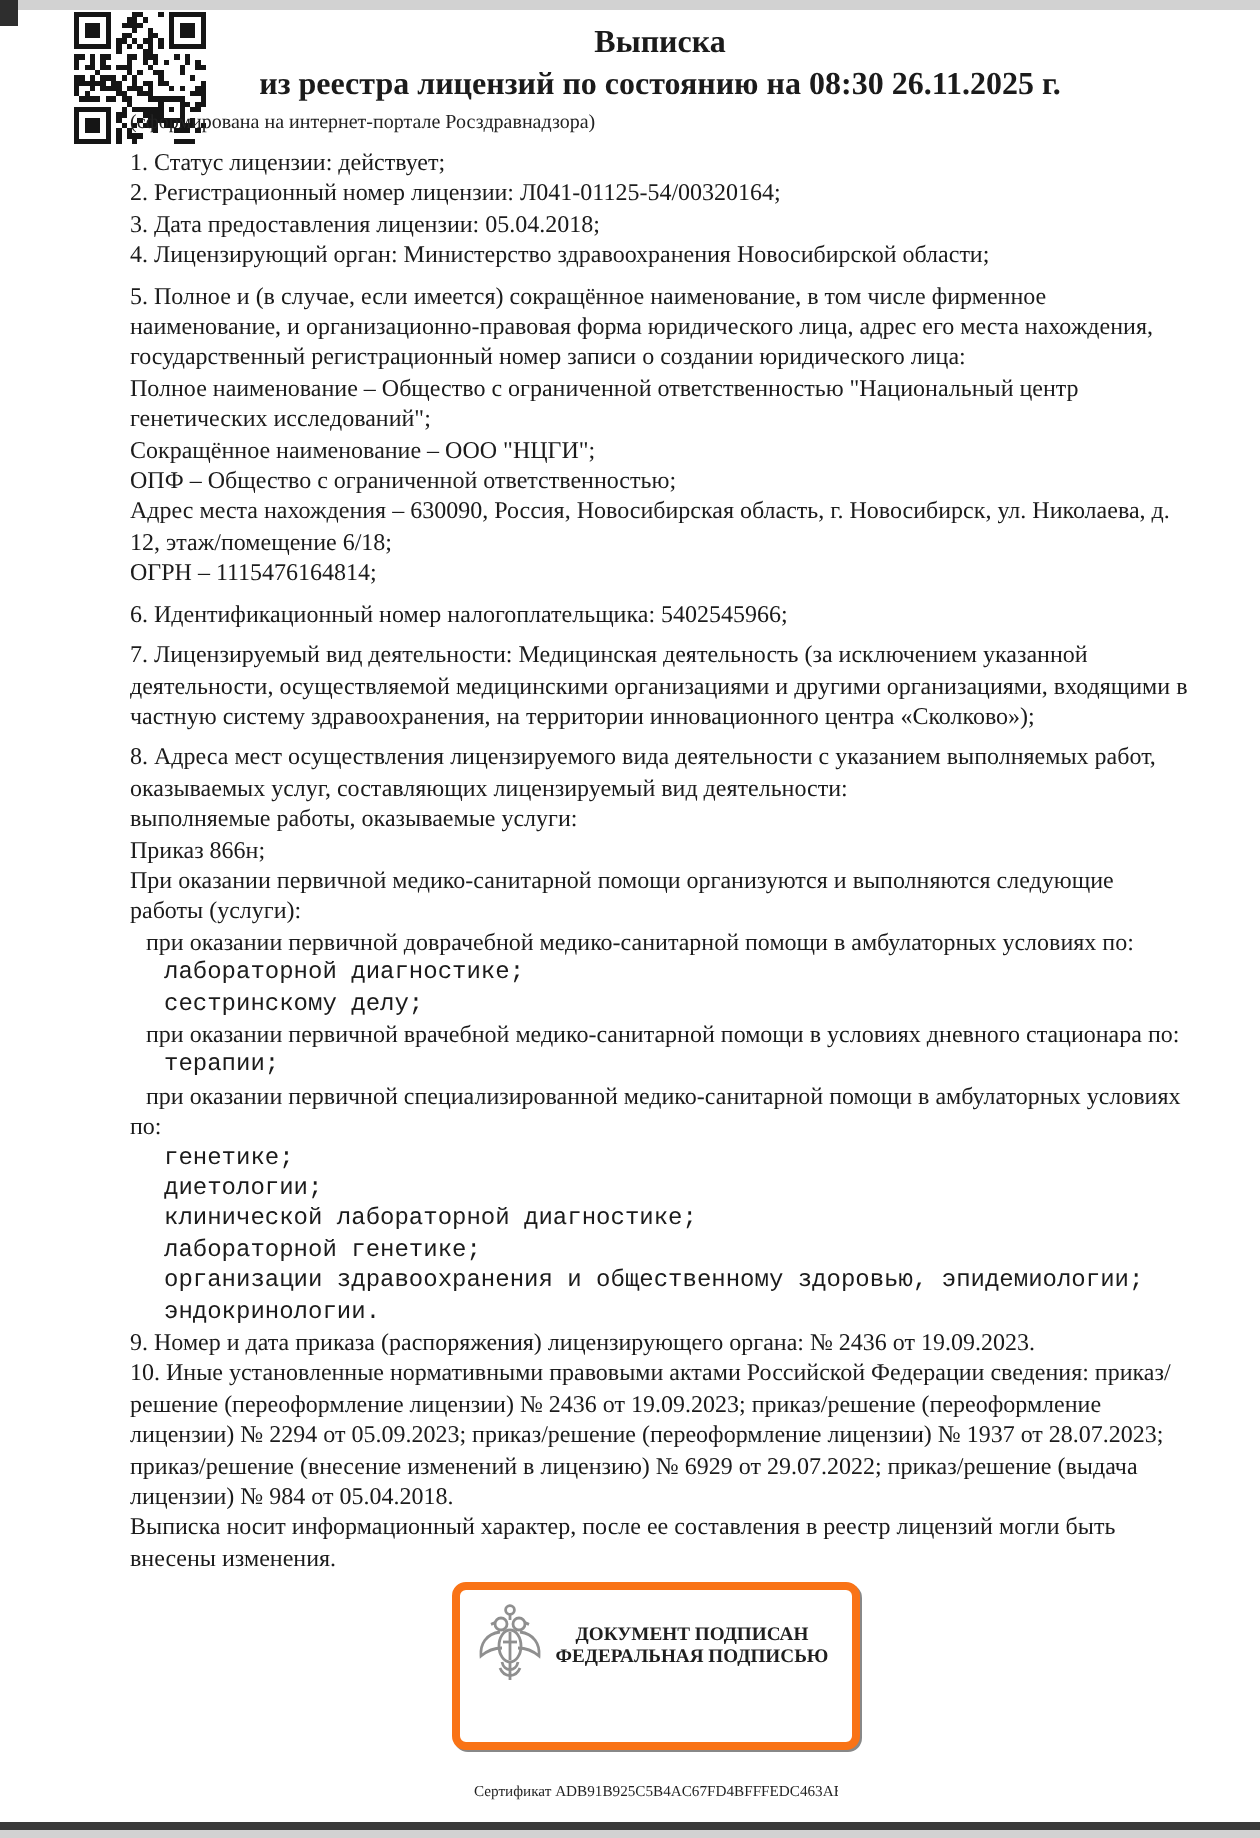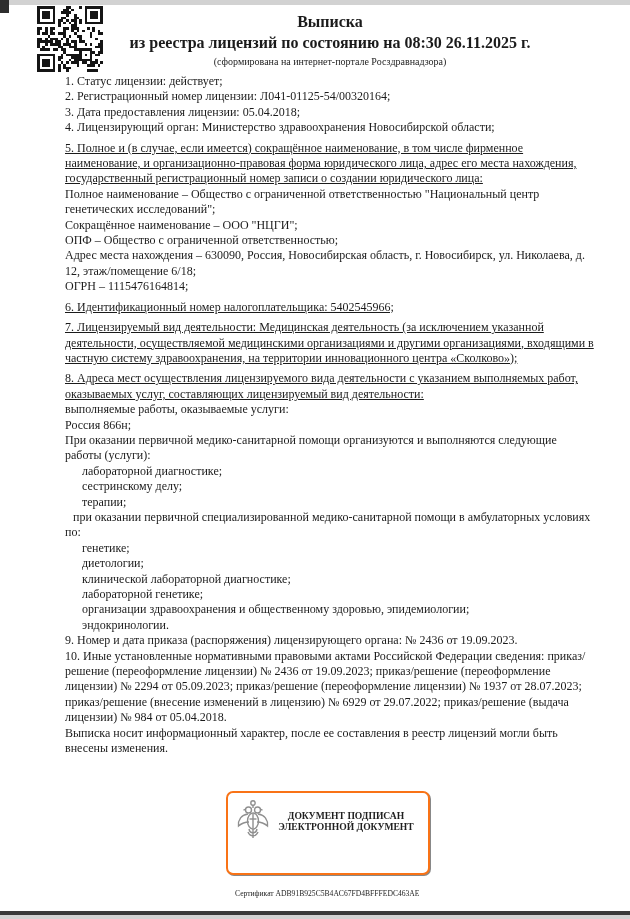--- a/index.html
+++ b/index.html
@@ -11,31 +11,31 @@
   .corner-mark{position:absolute;left:0;top:0;width:9px;height:13px;background:#2e2e2e;}
   .bottom-line{position:absolute;left:0;top:911px;width:630px;height:4px;background:#3a3a3a;}
   .bottom-strip{position:absolute;left:0;top:915px;width:630px;height:4px;background:#d2d2d2;}
 
   .qr{position:absolute;left:37px;top:6px;width:66px;height:66px;}
   .qr svg{display:block;shape-rendering:crispEdges;}
 
   .content{position:absolute;left:65px;top:11px;width:530px;}
   .doc-title{font-weight:bold;font-size:16px;line-height:21px;text-align:center;margin:0;}
   .doc-title span{display:block;}
-  .subtitle{font-size:10px;line-height:12px;text-align:center;margin-top:3px;color:#222;}
+  .subtitle{font-size:10px;line-height:12px;text-align:left;margin-top:3px;color:#222;}
 
   .body-text{margin-top:6px;font-size:12px;line-height:15.4px;}
   .para{margin:0;}
-  .para.gap{margin-top:5px;text-decoration:underline;}
+  .para.gap{margin-top:5px;}
   .para.ind1{text-indent:8px;}
-  .para.ind2{text-indent:17px;}
+  .para.ind2{text-indent:17px;font-family:Liberation Mono, monospace;}
 
   .stamp-box{
     position:absolute;left:226px;top:791px;width:204px;height:84px;
-    border:2px solid #f97316;border-radius:7px;background:#fff;
+    border:4px solid #f97316;border-radius:7px;background:#fff;
     box-shadow:1px 1px 0 #888;
     padding:6px 7px 4px 7px;box-sizing:border-box;
   }
   .stamp-head{display:flex;align-items:center;}
   .stamp-emblem{flex:0 0 36px;height:44px;}
   .stamp-title{flex:1;text-align:center;font-weight:bold;font-size:9.6px;line-height:11.5px;color:#1f1f1f;}
   .stamp-details{margin-top:5px;font-size:7.6px;line-height:11px;white-space:nowrap;overflow:hidden;color:#1f1f1f;}
   .stamp-details .row{overflow:hidden;white-space:nowrap;margin-top:40px;}
   .stamp-owner-value{font-weight:bold;}
 </style>
@@ -363,24 +363,26 @@
         <p class="para gap">5. Полное и (в случае, если имеется) сокращённое наименование, в том числе фирменное наименование, и организационно-правовая форма юридического лица, адрес его места нахождения, государственный регистрационный номер записи о создании юридического лица:</p>
         <p class="para">Полное наименование – Общество с ограниченной ответственностью "Национальный центр генетических исследований";</p>
         <p class="para">Сокращённое наименование – ООО "НЦГИ";</p>
         <p class="para">ОПФ – Общество с ограниченной ответственностью;</p>
         <p class="para">Адрес места нахождения – 630090, Россия, Новосибирская область, г. Новосибирск, ул. Николаева, д. 12, этаж/помещение 6/18;</p>
         <p class="para">ОГРН – 1115476164814;</p>
         <p class="para gap">6. Идентификационный номер налогоплательщика: 5402545966;</p>
         <p class="para gap">7. Лицензируемый вид деятельности: Медицинская деятельность (за исключением указанной деятельности, осуществляемой медицинскими организациями и другими организациями, входящими в частную систему здравоохранения, на территории инновационного центра «Сколково»);</p>
         <p class="para gap">8. Адреса мест осуществления лицензируемого вида деятельности с указанием выполняемых работ, оказываемых услуг, составляющих лицензируемый вид деятельности:</p>
         <p class="para">выполняемые работы, оказываемые услуги:</p>
-        <p class="para">Россия 866н;</p>
+        <p class="para">Приказ 866н;</p>
         <p class="para">При оказании первичной медико-санитарной помощи организуются и выполняются следующие работы (услуги):</p>
+        <p class="para ind1">при оказании первичной доврачебной медико-санитарной помощи в амбулаторных условиях по:</p>
         <p class="para ind2">лабораторной диагностике;</p>
         <p class="para ind2">сестринскому делу;</p>
+        <p class="para ind1">при оказании первичной врачебной медико-санитарной помощи в условиях дневного стационара по:</p>
         <p class="para ind2">терапии;</p>
         <p class="para ind1">при оказании первичной специализированной медико-санитарной помощи в амбулаторных условиях по:</p>
         <p class="para ind2">генетике;</p>
         <p class="para ind2">диетологии;</p>
         <p class="para ind2">клинической лабораторной диагностике;</p>
         <p class="para ind2">лабораторной генетике;</p>
         <p class="para ind2">организации здравоохранения и общественному здоровью, эпидемиологии;</p>
         <p class="para ind2">эндокринологии.</p>
         <p class="para">9. Номер и дата приказа (распоряжения) лицензирующего органа: № 2436 от 19.09.2023.</p>
         <p class="para">10. Иные установленные нормативными правовыми актами Российской Федерации сведения: приказ/решение (переоформление лицензии) № 2436 от 19.09.2023; приказ/решение (переоформление лицензии) № 2294 от 05.09.2023; приказ/решение (переоформление лицензии) № 1937 от 28.07.2023; приказ/решение (внесение изменений в лицензию) № 6929 от 29.07.2022; приказ/решение (выдача лицензии) № 984 от 05.04.2018.</p>
@@ -408,21 +410,21 @@
           <path d="M18 15 L18 29"></path>
           <path d="M14.5 20 L21.5 20"></path>
 
           <path d="M14 30 C15 35 21 35 22 30"></path>
           <path d="M13 33 C15 38 21 38 23 33"></path>
           <path d="M18 30 L18 39"></path>
         </g>
       </svg>
       <div class="stamp-title">
         <span>ДОКУМЕНТ ПОДПИСАН</span><br>
-        <span>ЭЛЕКТРОННОЙ ДОКУМЕНТ</span>
+        <span>ФЕДЕРАЛЬНАЯ ПОДПИСЬЮ</span>
       </div>
     </div>
     <div class="stamp-details">
       <div class="row"><span>Сертификат</span>&nbsp;<span>ADB91B925C5B4AC67FD4BFFFEDC463AE</span></div>
       <div class="row"><span>Владелец</span>&nbsp;<span class="stamp-owner-value">ФЕДЕРАЛЬНАЯ СЛУЖБА ПО НАДЗОРУ В С</span></div>
       <div class="row"><span>Действителен с 11.04.2025 по 07.05.2026</span></div>
     </div>
   </div>
 
   <div class="bottom-line"></div>

